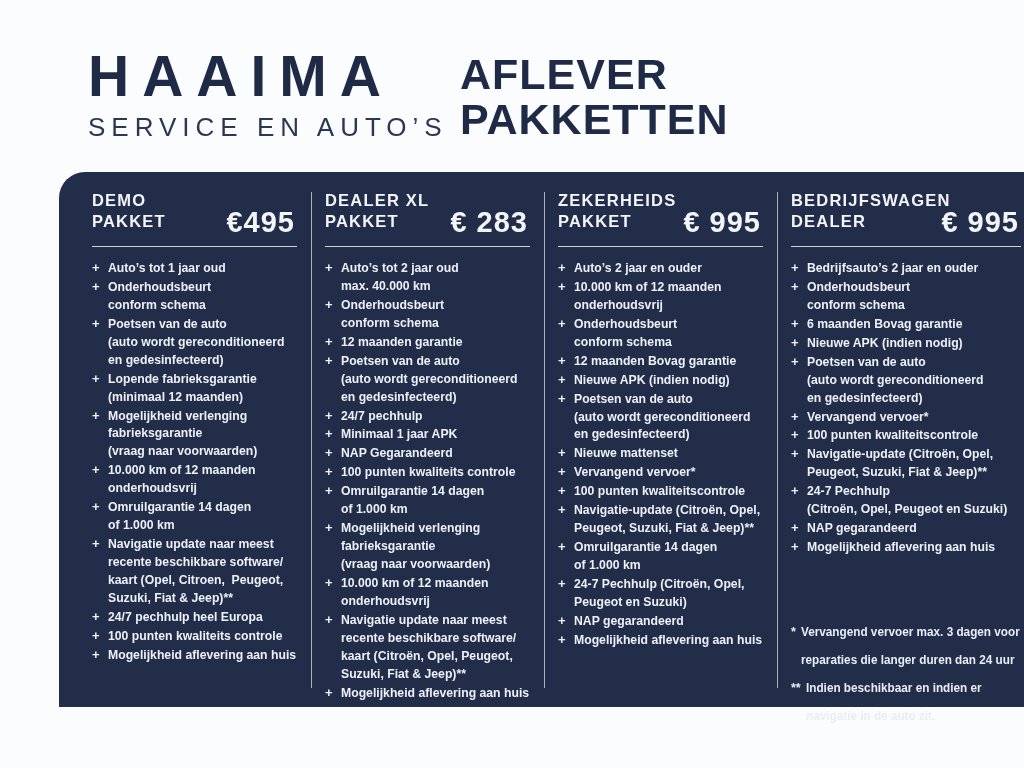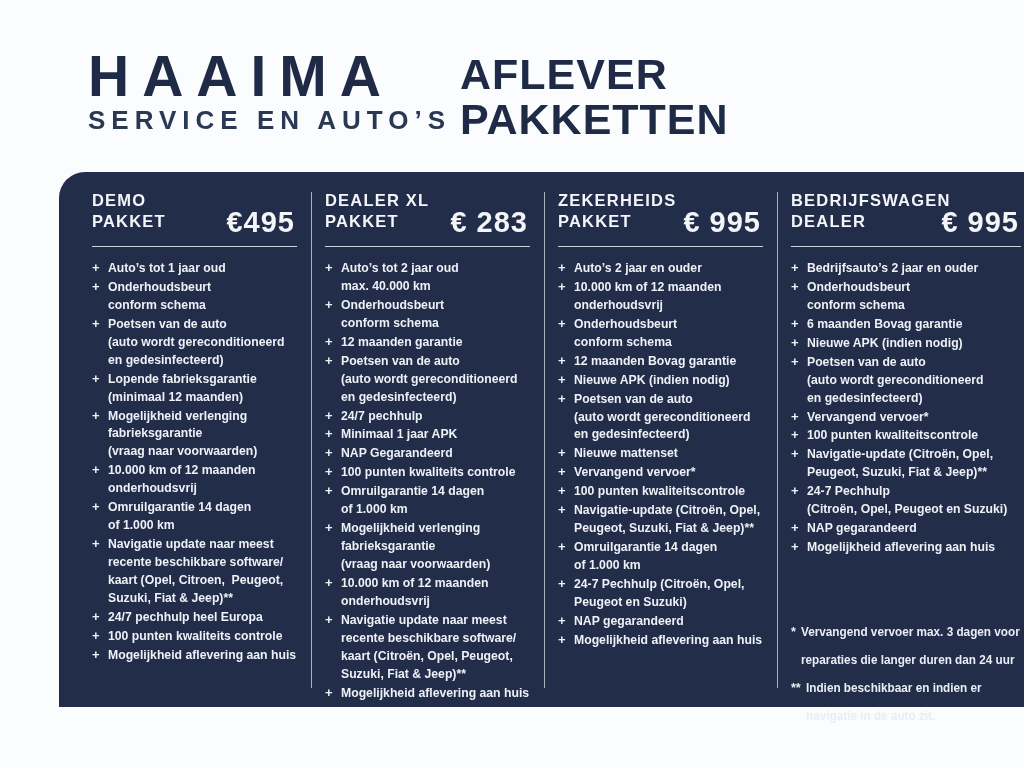--- a/index.html
+++ b/index.html
@@ -12,22 +12,22 @@
   }
   .page { position: absolute; inset: 0; width: 1024px; height: 728px; }
 
   
   .brand { position: absolute; left: 88px; top: 48px; color: #1f2b46; }
   .brand-name {
     font-size: 57px; font-weight: bold; letter-spacing: 13px;
     line-height: 1; color: #1f2b46; white-space: nowrap;
   }
   .brand-sub {
-    font-size: 26px; font-weight: bold; letter-spacing: 6px;
-    color: #2b3854; margin-top: 0; white-space: nowrap;
+    font-size: 26px; font-weight: normal; letter-spacing: 6px;
+    color: #2b3854; margin-top: 7px; white-space: nowrap;
   }
   .page-title {
     position: absolute; left: 460px; top: 52px;
     font-size: 43px; font-weight: bold; letter-spacing: 1px;
     color: #1f2b46; line-height: 1.05; white-space: pre-line;
   }
 
   
   .panel {
     position: absolute; left: 59px; top: 172px;

